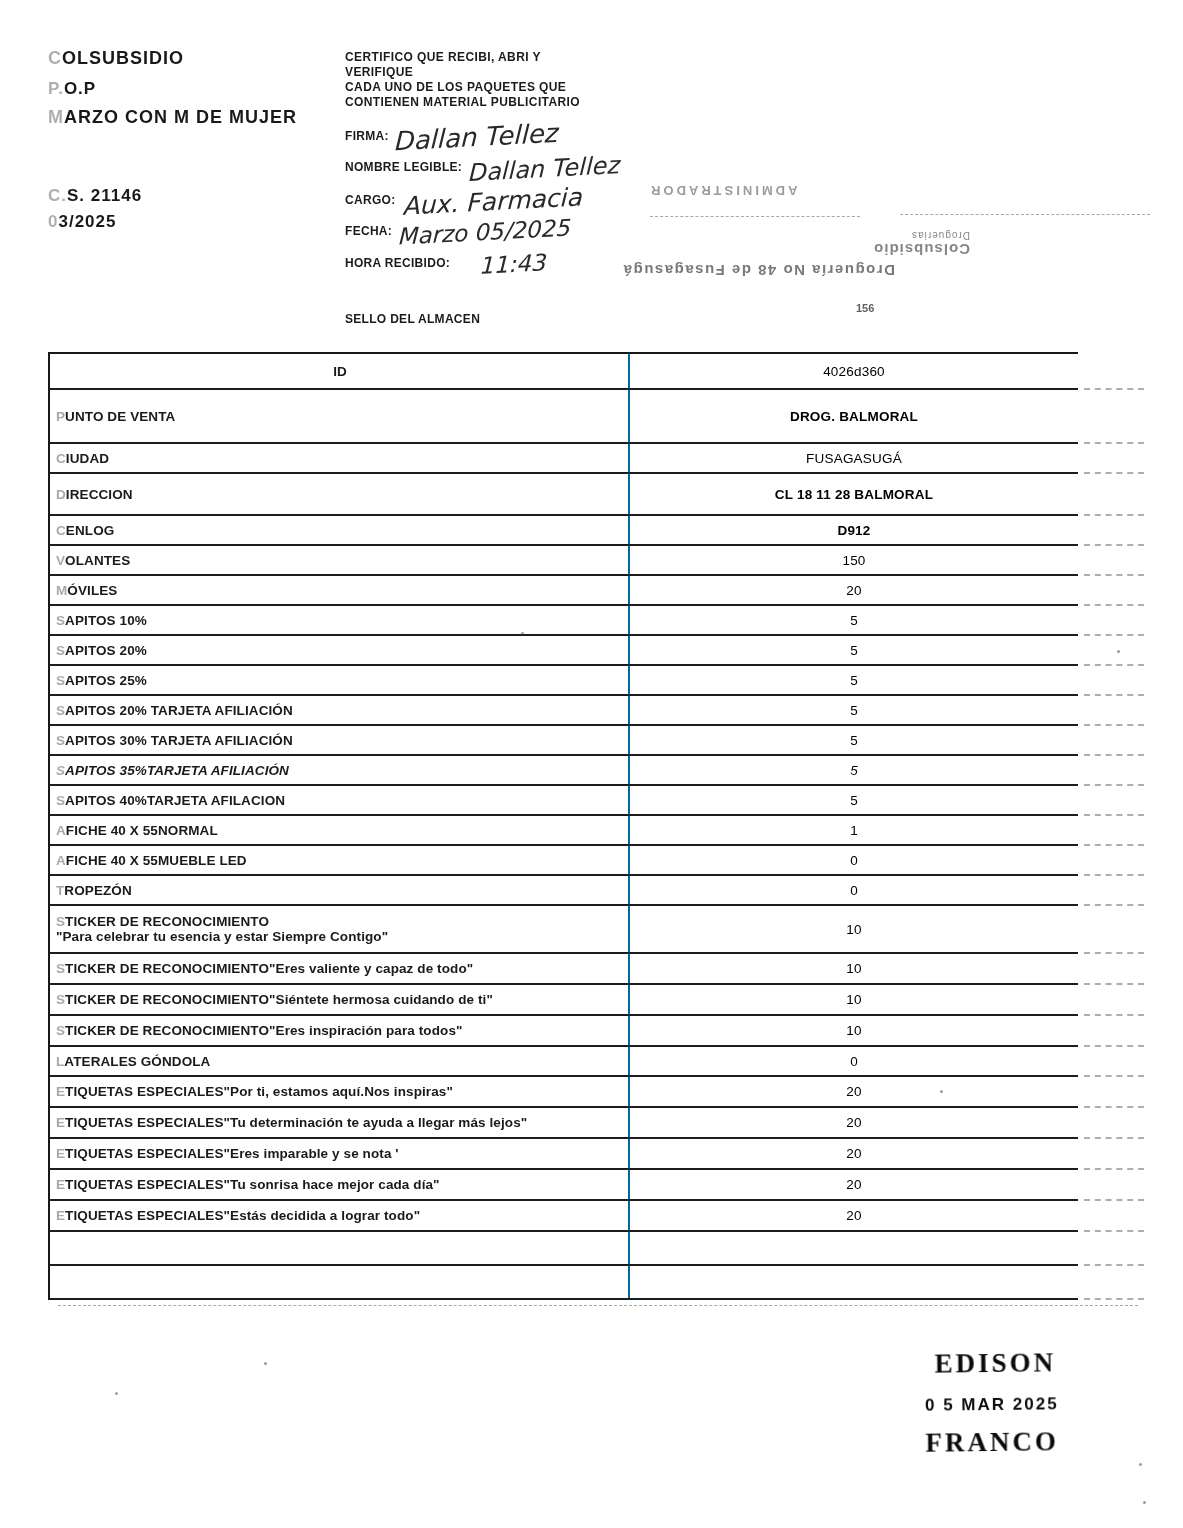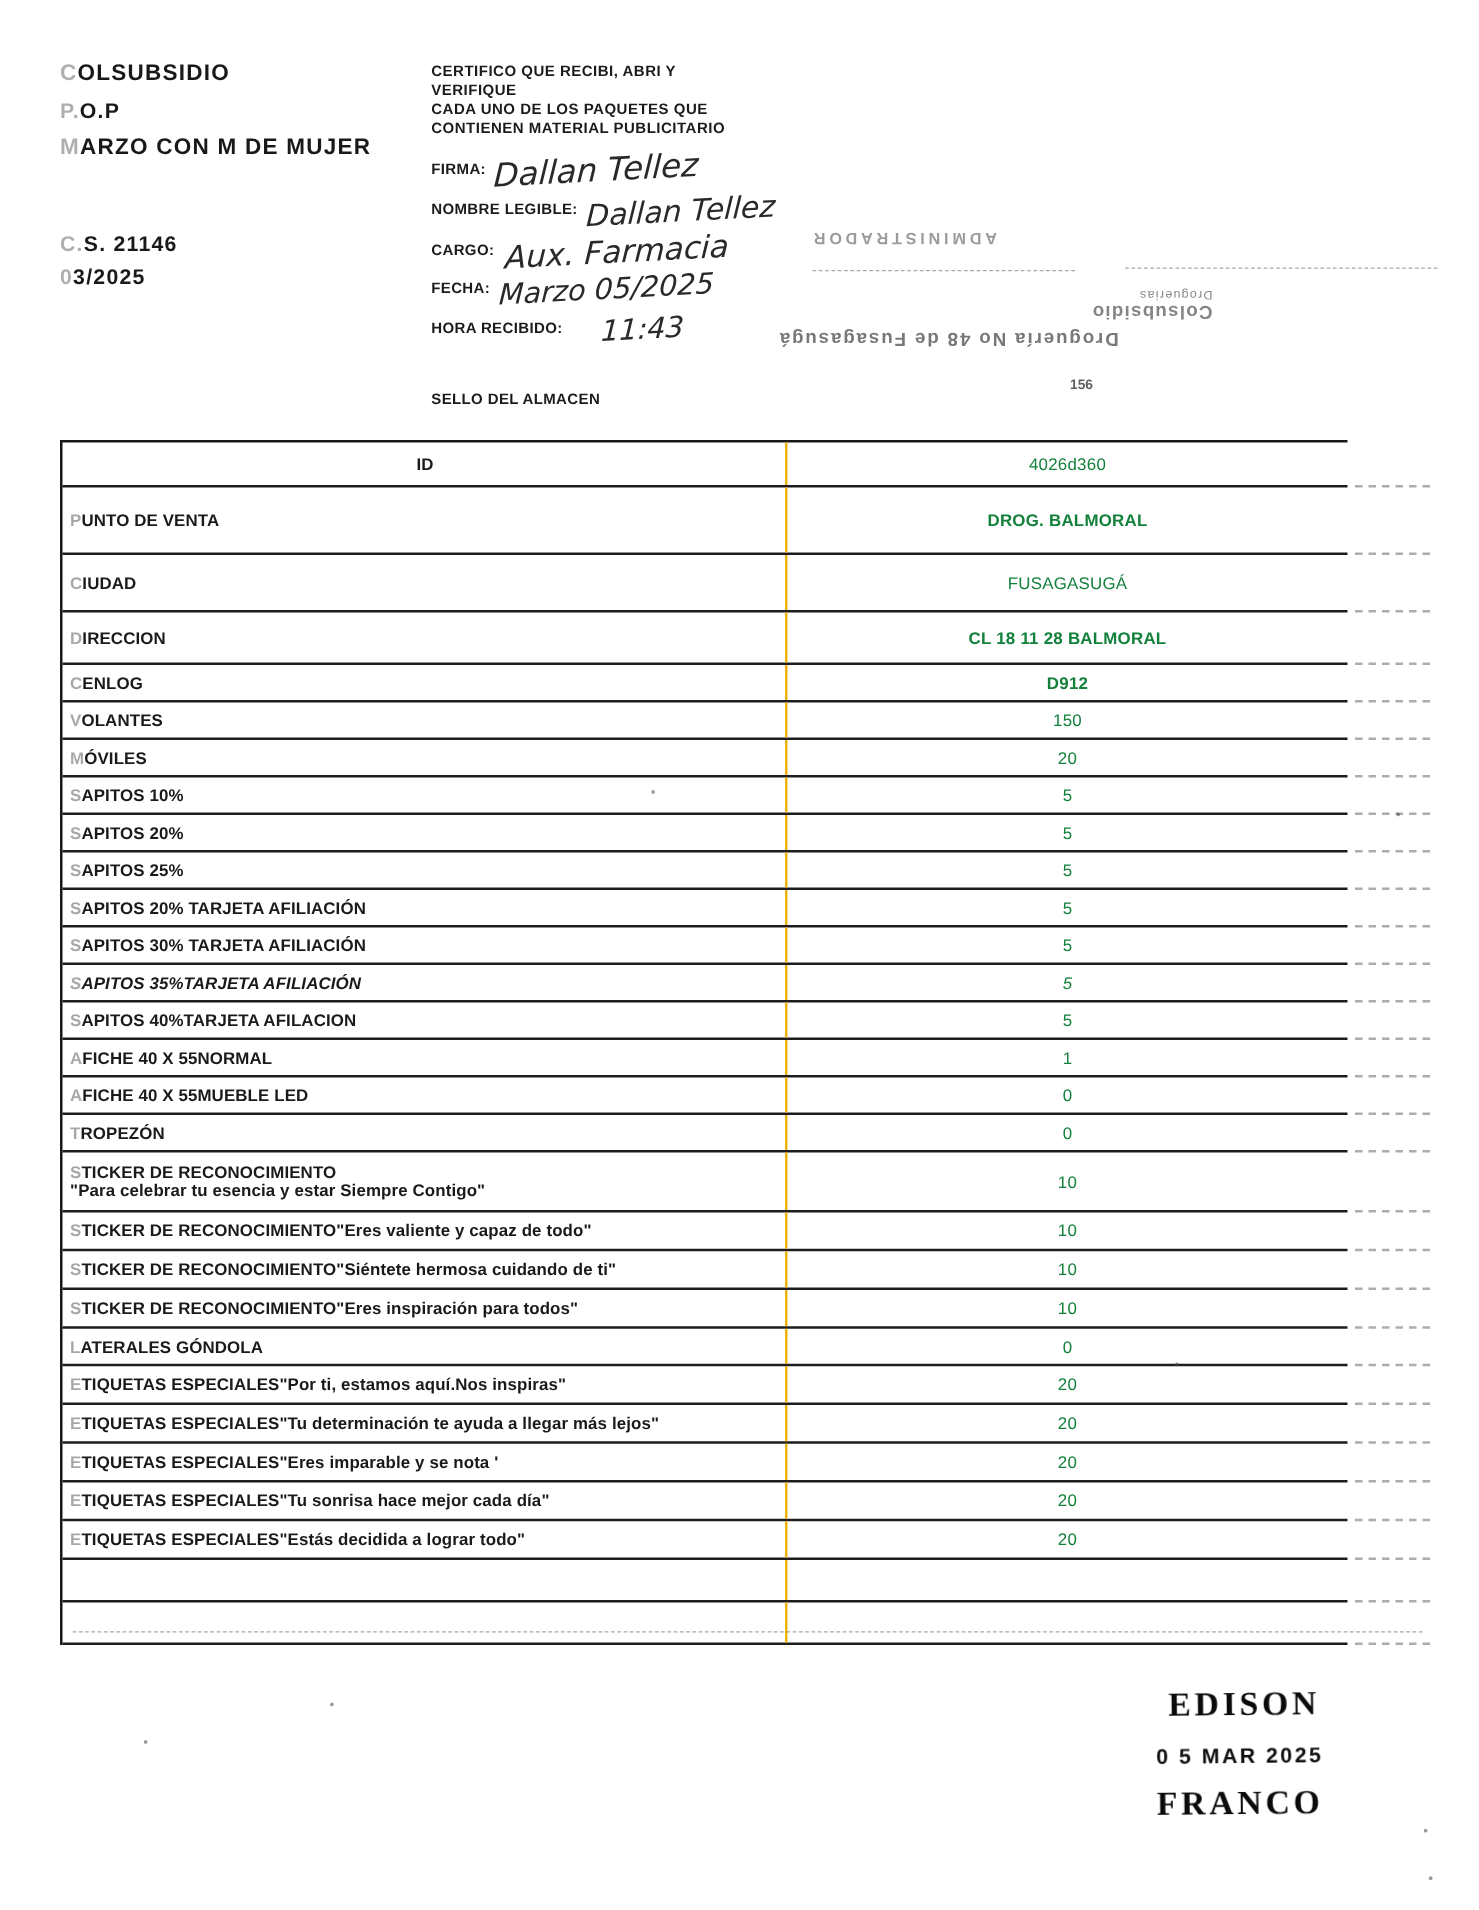--- a/index.html
+++ b/index.html
@@ -36,22 +36,22 @@
     border-bottom:2px dashed #6b6b6b;opacity:.55;
   }
   .tlabel{
     width:578px;box-sizing:border-box;padding:2px 4px 2px 6px;
     display:flex;flex-direction:column;justify-content:center;
     font-size:13.5px;font-weight:600;letter-spacing:.1px;color:#1c1c1c;
   }
   .tlabel .l1,.tlabel .l2{line-height:15px;}
   .trow:not(.center-label) .tlabel .l1::first-letter{opacity:.38;}
   .tvalue{
-    flex:1;border-left:2px solid #eab308;display:flex;align-items:center;justify-content:center;
-    font-size:13.5px;font-weight:400;color:#15803d;letter-spacing:.2px;box-sizing:border-box;text-align:right;
+    flex:1;border-left:2px solid #0369a1;display:flex;align-items:center;justify-content:center;
+    font-size:13.5px;font-weight:400;color:#000000;letter-spacing:.2px;box-sizing:border-box;text-align:right;
   }
   .trow.bold-label .tlabel{font-weight:700;}
   .trow.bold-value .tvalue{font-weight:700;}
   .trow.center-label .tlabel{align-items:center;font-weight:700;}
   
   .rstamp{font-family:"Liberation Serif",serif;font-weight:700;color:#0d0d0d;
           letter-spacing:3px;filter:blur(.3px);}
   .rstamp-date{font-family:"Liberation Sans",sans-serif;font-weight:700;color:#111;
                letter-spacing:2px;filter:blur(.25px);}
   
@@ -119,21 +119,21 @@
   </div>
 
   <div class="trow bold-label bold-value" style="height: 54px;">
     <div class="tlabel">
       <div class="l1">PUNTO DE VENTA</div>
 
     </div>
     <div class="tvalue">DROG. BALMORAL</div>
   </div>
 
-  <div class="trow" style="height: 46px;">
+  <div class="trow" style="height: 30px;">
     <div class="tlabel">
       <div class="l1">CIUDAD</div>
 
     </div>
     <div class="tvalue">FUSAGASUGÁ</div>
   </div>
 
   <div class="trow bold-label bold-value" style="height: 42px;">
     <div class="tlabel">
       <div class="l1">DIRECCION</div>

